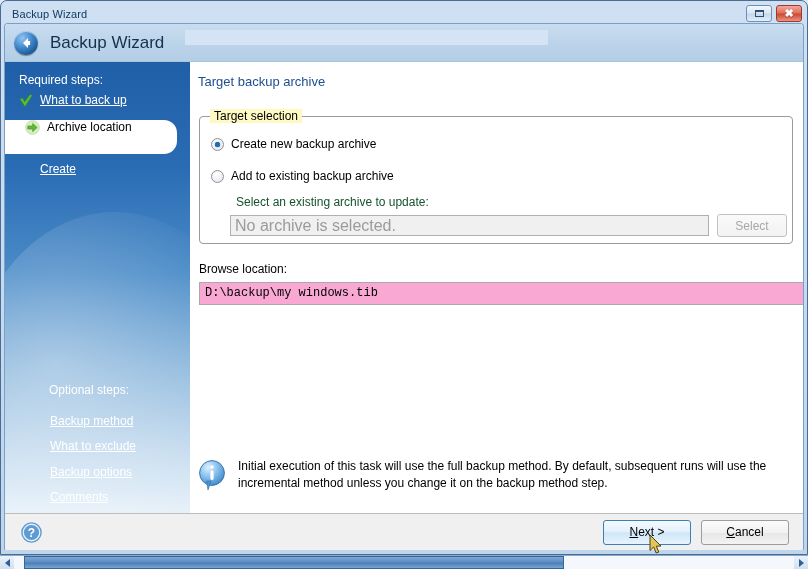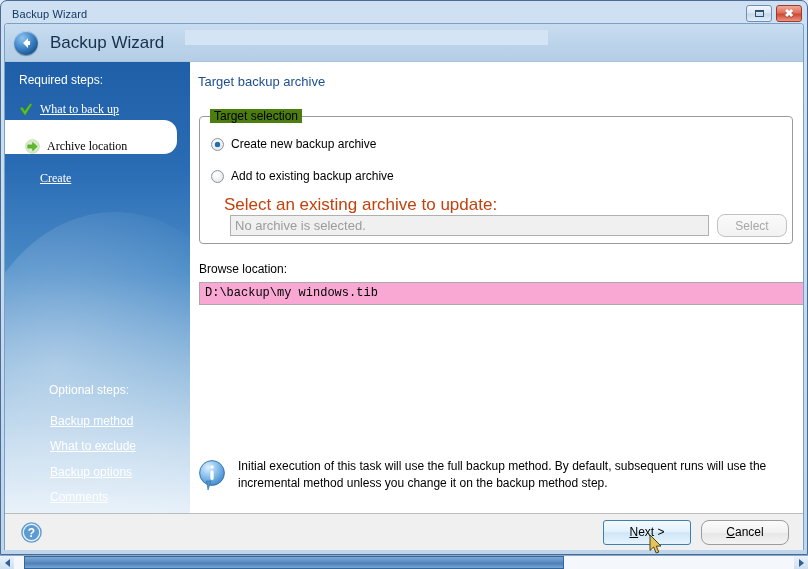--- a/index.html
+++ b/index.html
@@ -157,25 +157,24 @@
     margin-top: 0;
     position: absolute;
     left: 30px;
     top: 321px;
     color: #ffffff;
   }
   .side-item {
     position: relative;
     height: 24px;
     display: flex;
-    align-items: flex-end;
+    align-items: flex-start;
     padding-left: 14px;
     margin-top: 6px;
     font-size: 12px;
-    font-family: Liberation Serif, serif;
   }
   .side-item .side-label {
     color: #ffffff;
     text-decoration: underline;
     margin-left: 7px;
   }
   .side-item.done .ico-check { width: 14px; }
   .side-item.current {
     margin-top: 3px;
     height: 34px;
@@ -222,21 +221,21 @@
     left: 9px; top: 54px;
     width: 594px;
     height: 128px;
     box-sizing: border-box;
     border: 1px solid #9a9a9a;
     border-radius: 4px;
   }
   .groupbox-legend {
     position: absolute;
     left: 10px; top: -8px;
-    background: #4d7c0f;
+    background: #fef9c3;
     padding: 0 4px;
     font-size: 12px;
     color: #000000;
   }
   .radio-row {
     position: absolute;
     left: 11px;
     display: flex;
     align-items: center;
     font-size: 12px;
@@ -258,47 +257,47 @@
     content: "";
     position: absolute;
     left: 3px; top: 3px;
     width: 5px; height: 5px;
     border-radius: 50%;
     background: #1a6fb5;
     box-shadow: 0 0 1px #0d4d82;
   }
   .sub-label {
     position: absolute;
-    left: 24px; top: 78px;
-    font-size: 17px;
-    color: #c2410c;
+    left: 36px; top: 78px;
+    font-size: 12px;
+    color: #14532d;
   }
   .archive-row {
     position: absolute;
     left: 30px; top: 97px;
     display: flex;
     align-items: center;
   }
   .archive-field {
     width: 479px;
     height: 21px;
     box-sizing: border-box;
     border: 1px solid #b0b0b0;
     background: #f0f0f0;
     color: #9b9b9b;
-    font-size: 13px;
+    font-size: 16px;
     line-height: 19px;
     padding-left: 4px;
     overflow: hidden;
     white-space: nowrap;
   }
   .btn {
     box-sizing: border-box;
     border: 1px solid #9c9c9c;
-    border-radius: 8px;
+    border-radius: 3px;
     background: linear-gradient(to bottom, #fbfbfb 0%, #f1f1f1 50%, #e6e6e6 51%, #f3f3f3 100%);
     font-size: 12px;
     color: #000000;
     display: flex;
     align-items: center;
     justify-content: center;
   }
   .btn.disabled {
     color: #a7a7a7;
     border-color: #c2c2c2;

